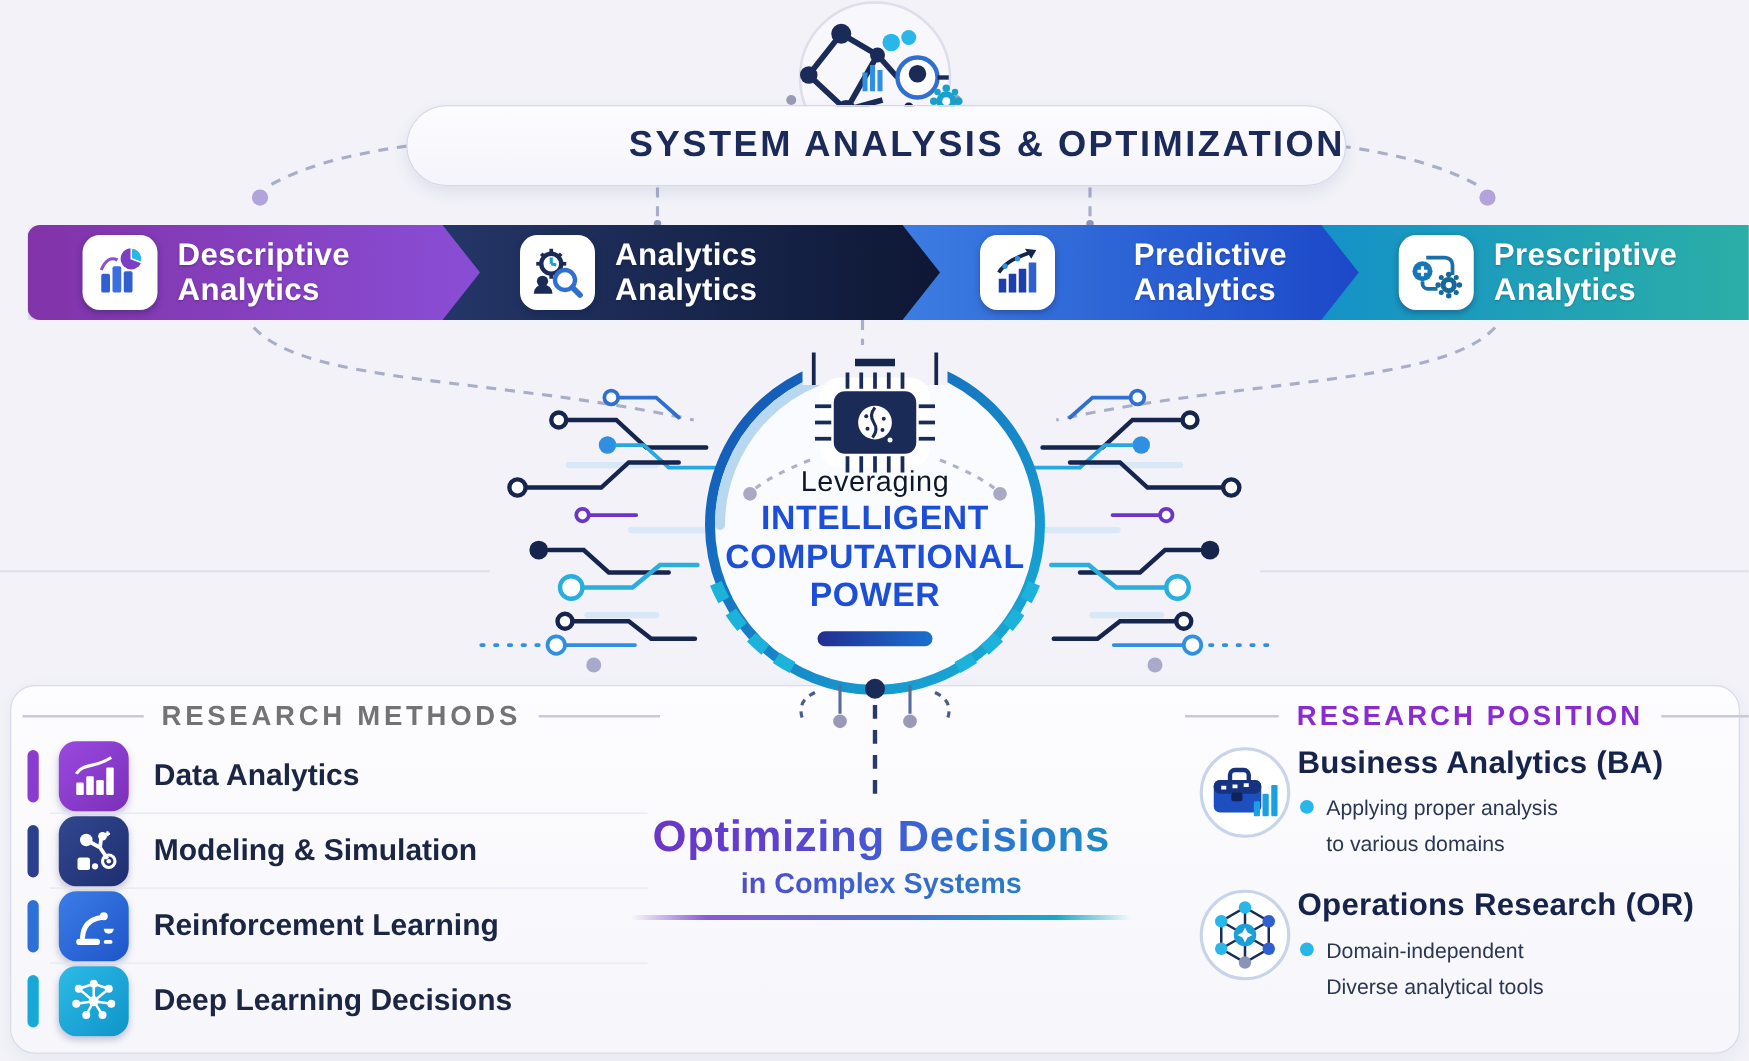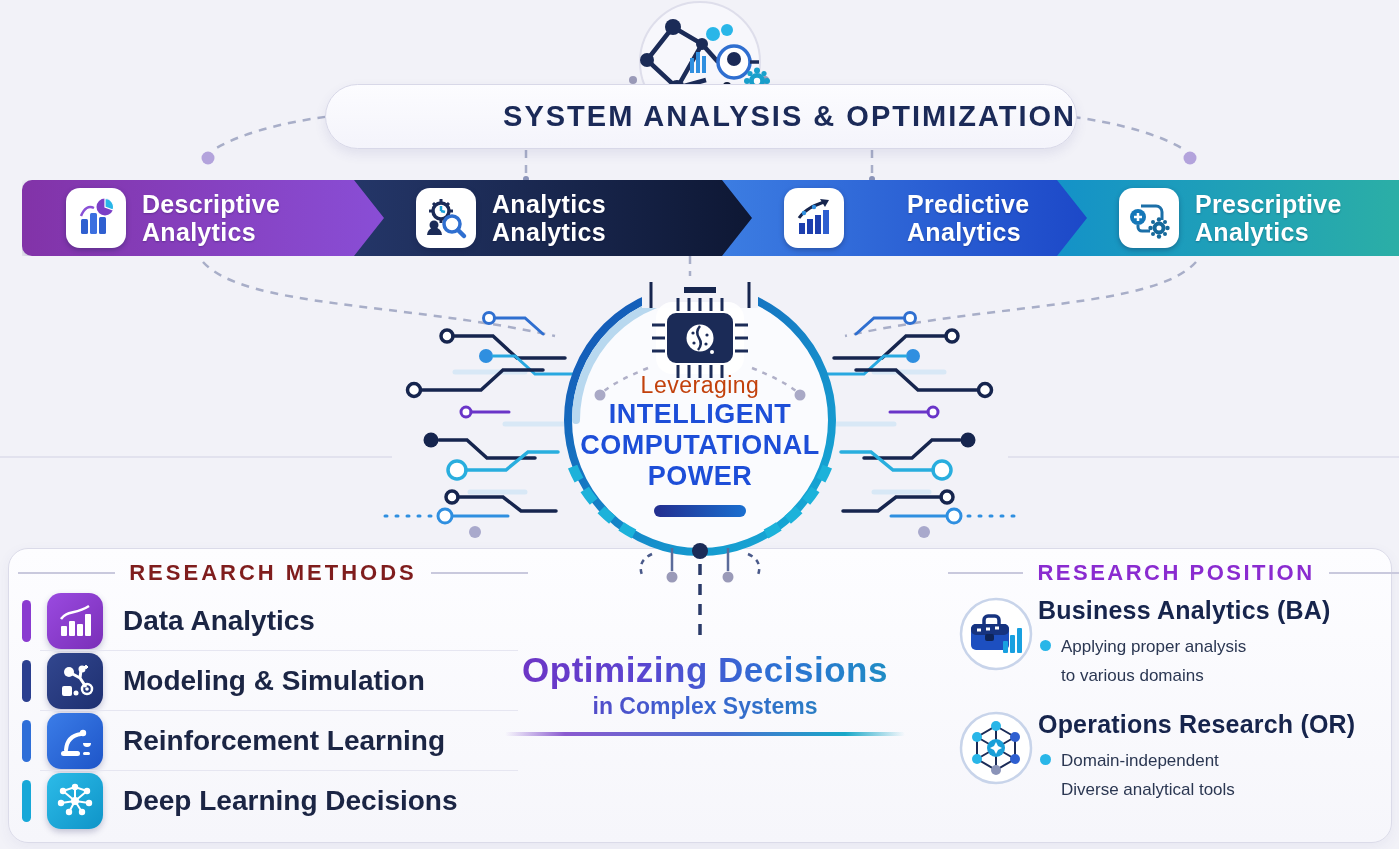--- a/index.html
+++ b/index.html
@@ -32,43 +32,43 @@
     clip-path:polygon(0 0,calc(100% - 30px) 0,100% 50%,calc(100% - 30px) 100%,0 100%,30px 50%);}
   .a3{left:722px;width:333px;padding-left:62px;
     background:linear-gradient(90deg,#3c7de2,#1a44c6);
     clip-path:polygon(0 0,calc(100% - 30px) 0,100% 50%,calc(100% - 30px) 100%,0 100%,30px 50%);gap:47px;}
   .a4{left:1057px;width:323px;padding-left:62px;border-radius:0 12px 12px 0;
     background:linear-gradient(90deg,#1492c8,#2eb2a2);
     clip-path:polygon(0 0,100% 0,100% 100%,0 100%,30px 50%);}
 
   
   .core{position:absolute;left:555px;top:372px;width:290px;text-align:center;z-index:6;}
-  .core .kicker{font-size:23px;color:#c2410c;letter-spacing:.5px;}
+  .core .kicker{font-size:23px;color:#0f172a;letter-spacing:.5px;}
   .core .big{font-size:27px;line-height:31px;font-weight:800;color:#1d4ed8;letter-spacing:.5px;}
   .core .bar{width:92px;height:12px;border-radius:7px;margin:13px auto 0;
     background:linear-gradient(90deg,#232e8f,#1a6fd0);}
 
   
   .panel{position:absolute;left:8px;top:548px;width:1382px;height:293px;z-index:2;
     border-radius:20px;background:linear-gradient(180deg,#fdfdff,#f6f6fb);
     border:1.5px solid #dbdbe9;box-shadow:0 4px 14px rgba(70,70,140,.06);}
 
   .sec-head{position:absolute;z-index:6;display:flex;align-items:center;gap:14px;}
   .sec-head .hline{height:1.5px;background:#c9c9dd;flex:1;}
   .sec-head span{font-size:22px;font-weight:800;letter-spacing:3px;white-space:nowrap;}
   .rm-head{left:18px;top:560px;width:510px;}
-  .rm-head span{color:#7f1d1d;text-align:right;}
+  .rm-head span{color:#737373;text-align:right;}
   .rp-head{left:948px;top:560px;width:456px;}
   .rp-head span{color:#8a2bd0;letter-spacing:2.5px;}
 
   .rm-item{position:absolute;left:22px;width:500px;height:58px;z-index:6;display:flex;align-items:center;}
   .rm-pill{width:9px;height:42px;border-radius:5px;margin-right:16px;}
   .rm-ic{width:56px;height:56px;border-radius:14px;display:flex;align-items:center;justify-content:center;
     box-shadow:0 3px 6px rgba(40,40,100,.25);}
-  .rm-lbl{margin-left:20px;font-size:28px;font-weight:600;color:#1b2544;}
+  .rm-lbl{margin-left:20px;font-size:24px;font-weight:600;color:#1b2544;}
   .g1{background:linear-gradient(135deg,#9a4ae0,#7a2fb8);}
   .g2{background:linear-gradient(135deg,#32478f,#1e2f70);}
   .g3{background:linear-gradient(135deg,#3b7de8,#1e55c8);}
   .g4{background:linear-gradient(135deg,#2cbbe8,#0f94c8);}
   .p1{background:#8a3bd0;} .p2{background:#2b3f8f;} .p3{background:#2f6fd8;} .p4{background:#17a8d8;}
   .rm-sep{position:absolute;left:40px;width:478px;height:1px;background:#e6e6f1;z-index:6;}
 
   
   .tagline{position:absolute;left:430px;top:650px;width:550px;text-align:center;z-index:6;}
   .tl1{font-size:35px;font-weight:800;letter-spacing:.5px;

